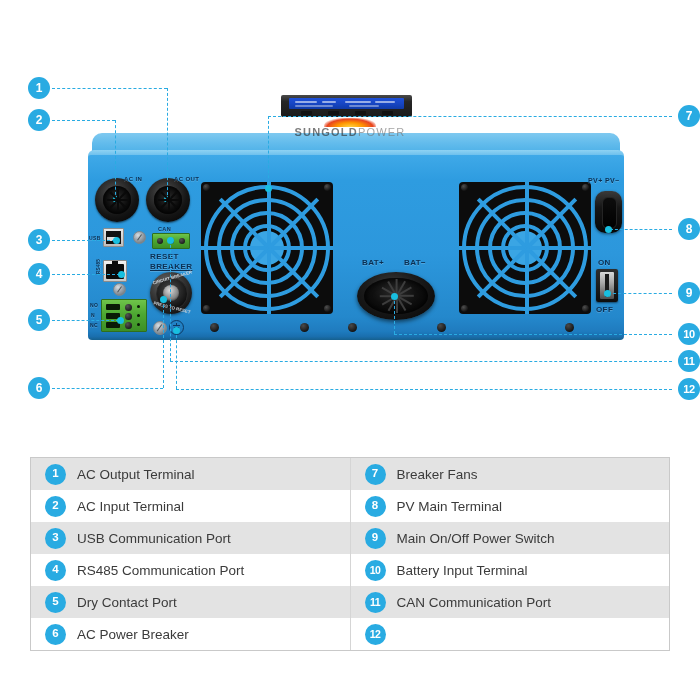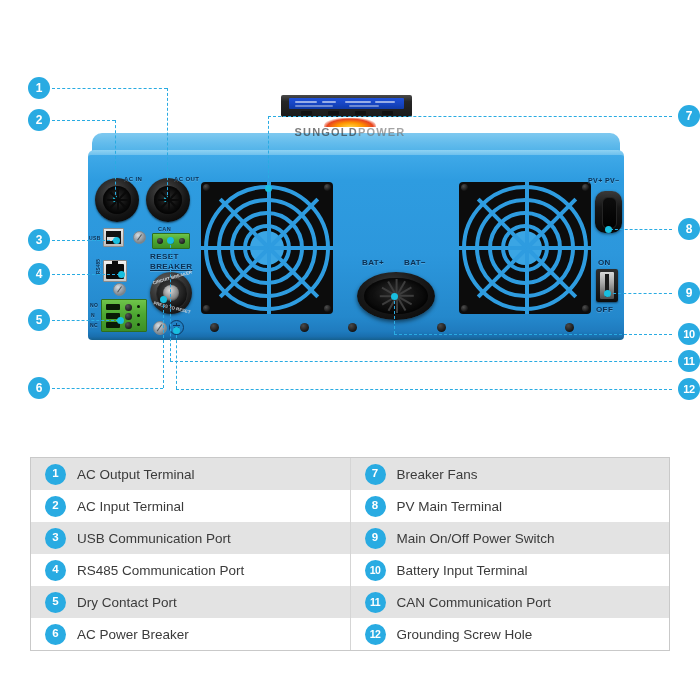--- a/index.html
+++ b/index.html
@@ -93,21 +93,21 @@
   .logo-text{
     position:absolute;left:50%;transform:translateX(-50%);
     white-space:nowrap;
     font-size:11px;font-weight:bold;
     letter-spacing:1.2px;
     color:#2b2b2b;
     opacity:.62;
     font-family:"Liberation Sans", sans-serif;
   }
   .logo-text .gold{color:#2b2b2b;}
-  .logo-text .pw{color:#6d6d6d;font-weight:bold;}
+  .logo-text .pw{color:#6d6d6d;font-weight:normal;}
 
   
   .lbl{
     position:absolute;
     color:#0b2f52;
     font-size:6px;font-weight:bold;
     letter-spacing:.4px;
     white-space:nowrap;
     font-family:"Liberation Sans", sans-serif;
     text-shadow:0 1px 0 rgba(255,255,255,.18);
@@ -638,18 +638,17 @@
       <div class="legend-row even">
         <div class="legend-badge w2">10</div>
         <div class="legend-label">Battery Input Terminal</div>
       </div>
       <div class="legend-row odd">
         <div class="legend-badge w2">11</div>
         <div class="legend-label">CAN Communication Port</div>
       </div>
       <div class="legend-row even">
         <div class="legend-badge w2">12</div>
-        <div class="legend-label">Grounding Screw Hole</div>
       </div>
     </div>
   </div>
 
 </div>
 
 </body></html>

